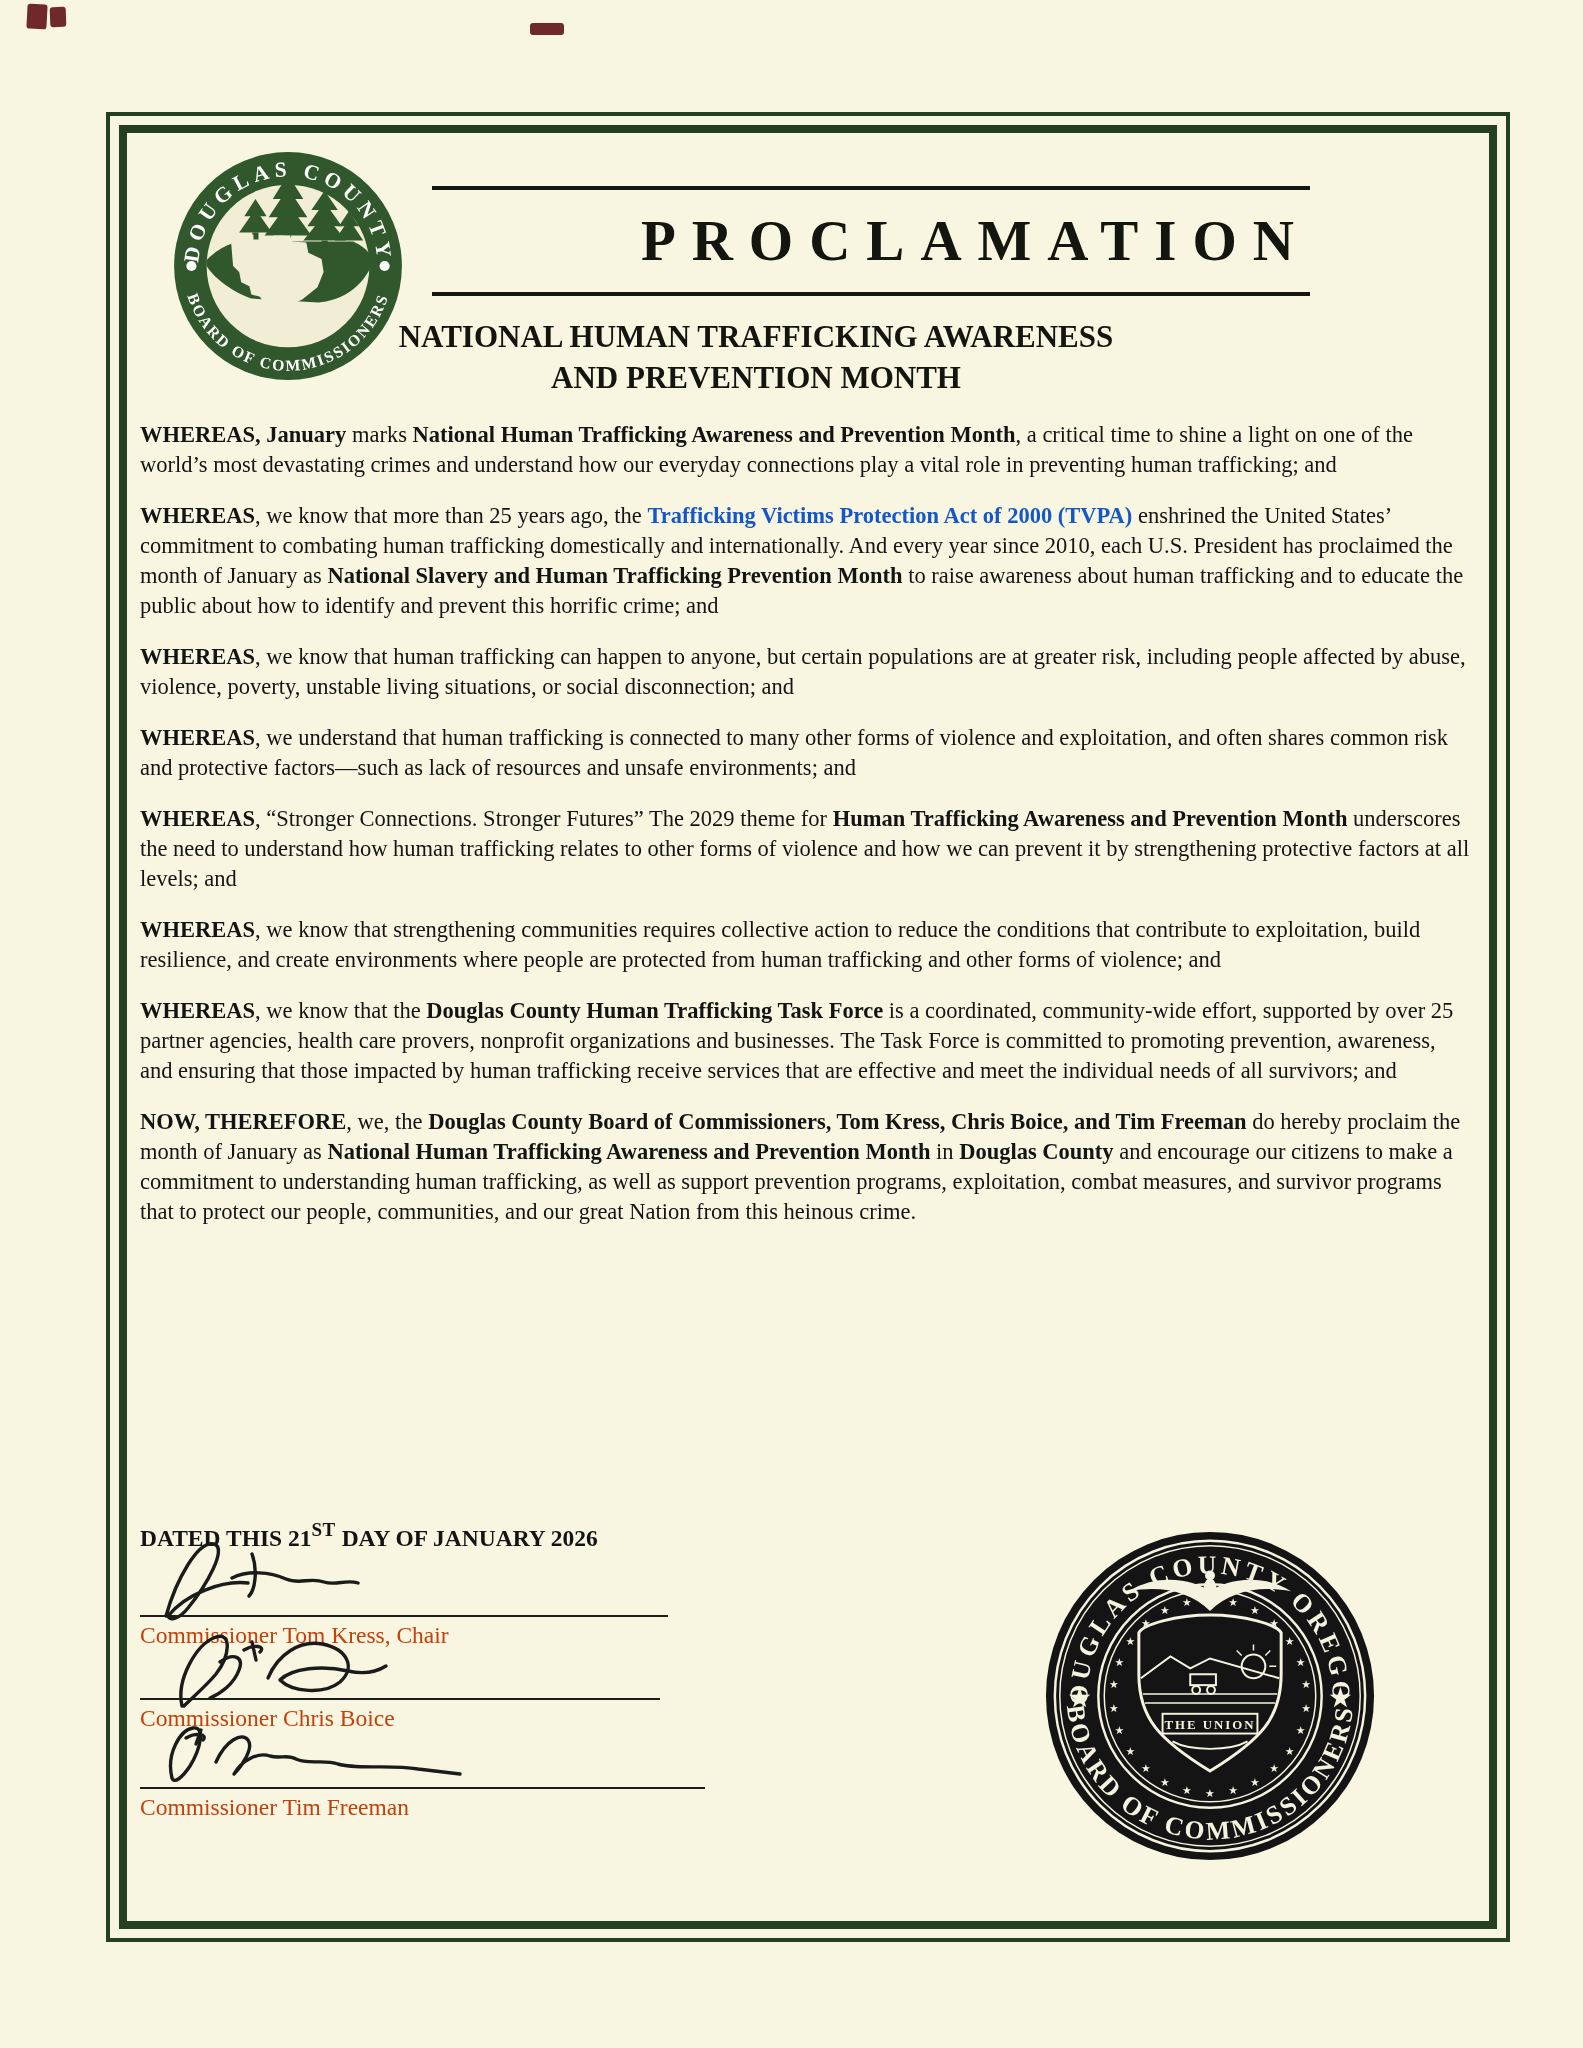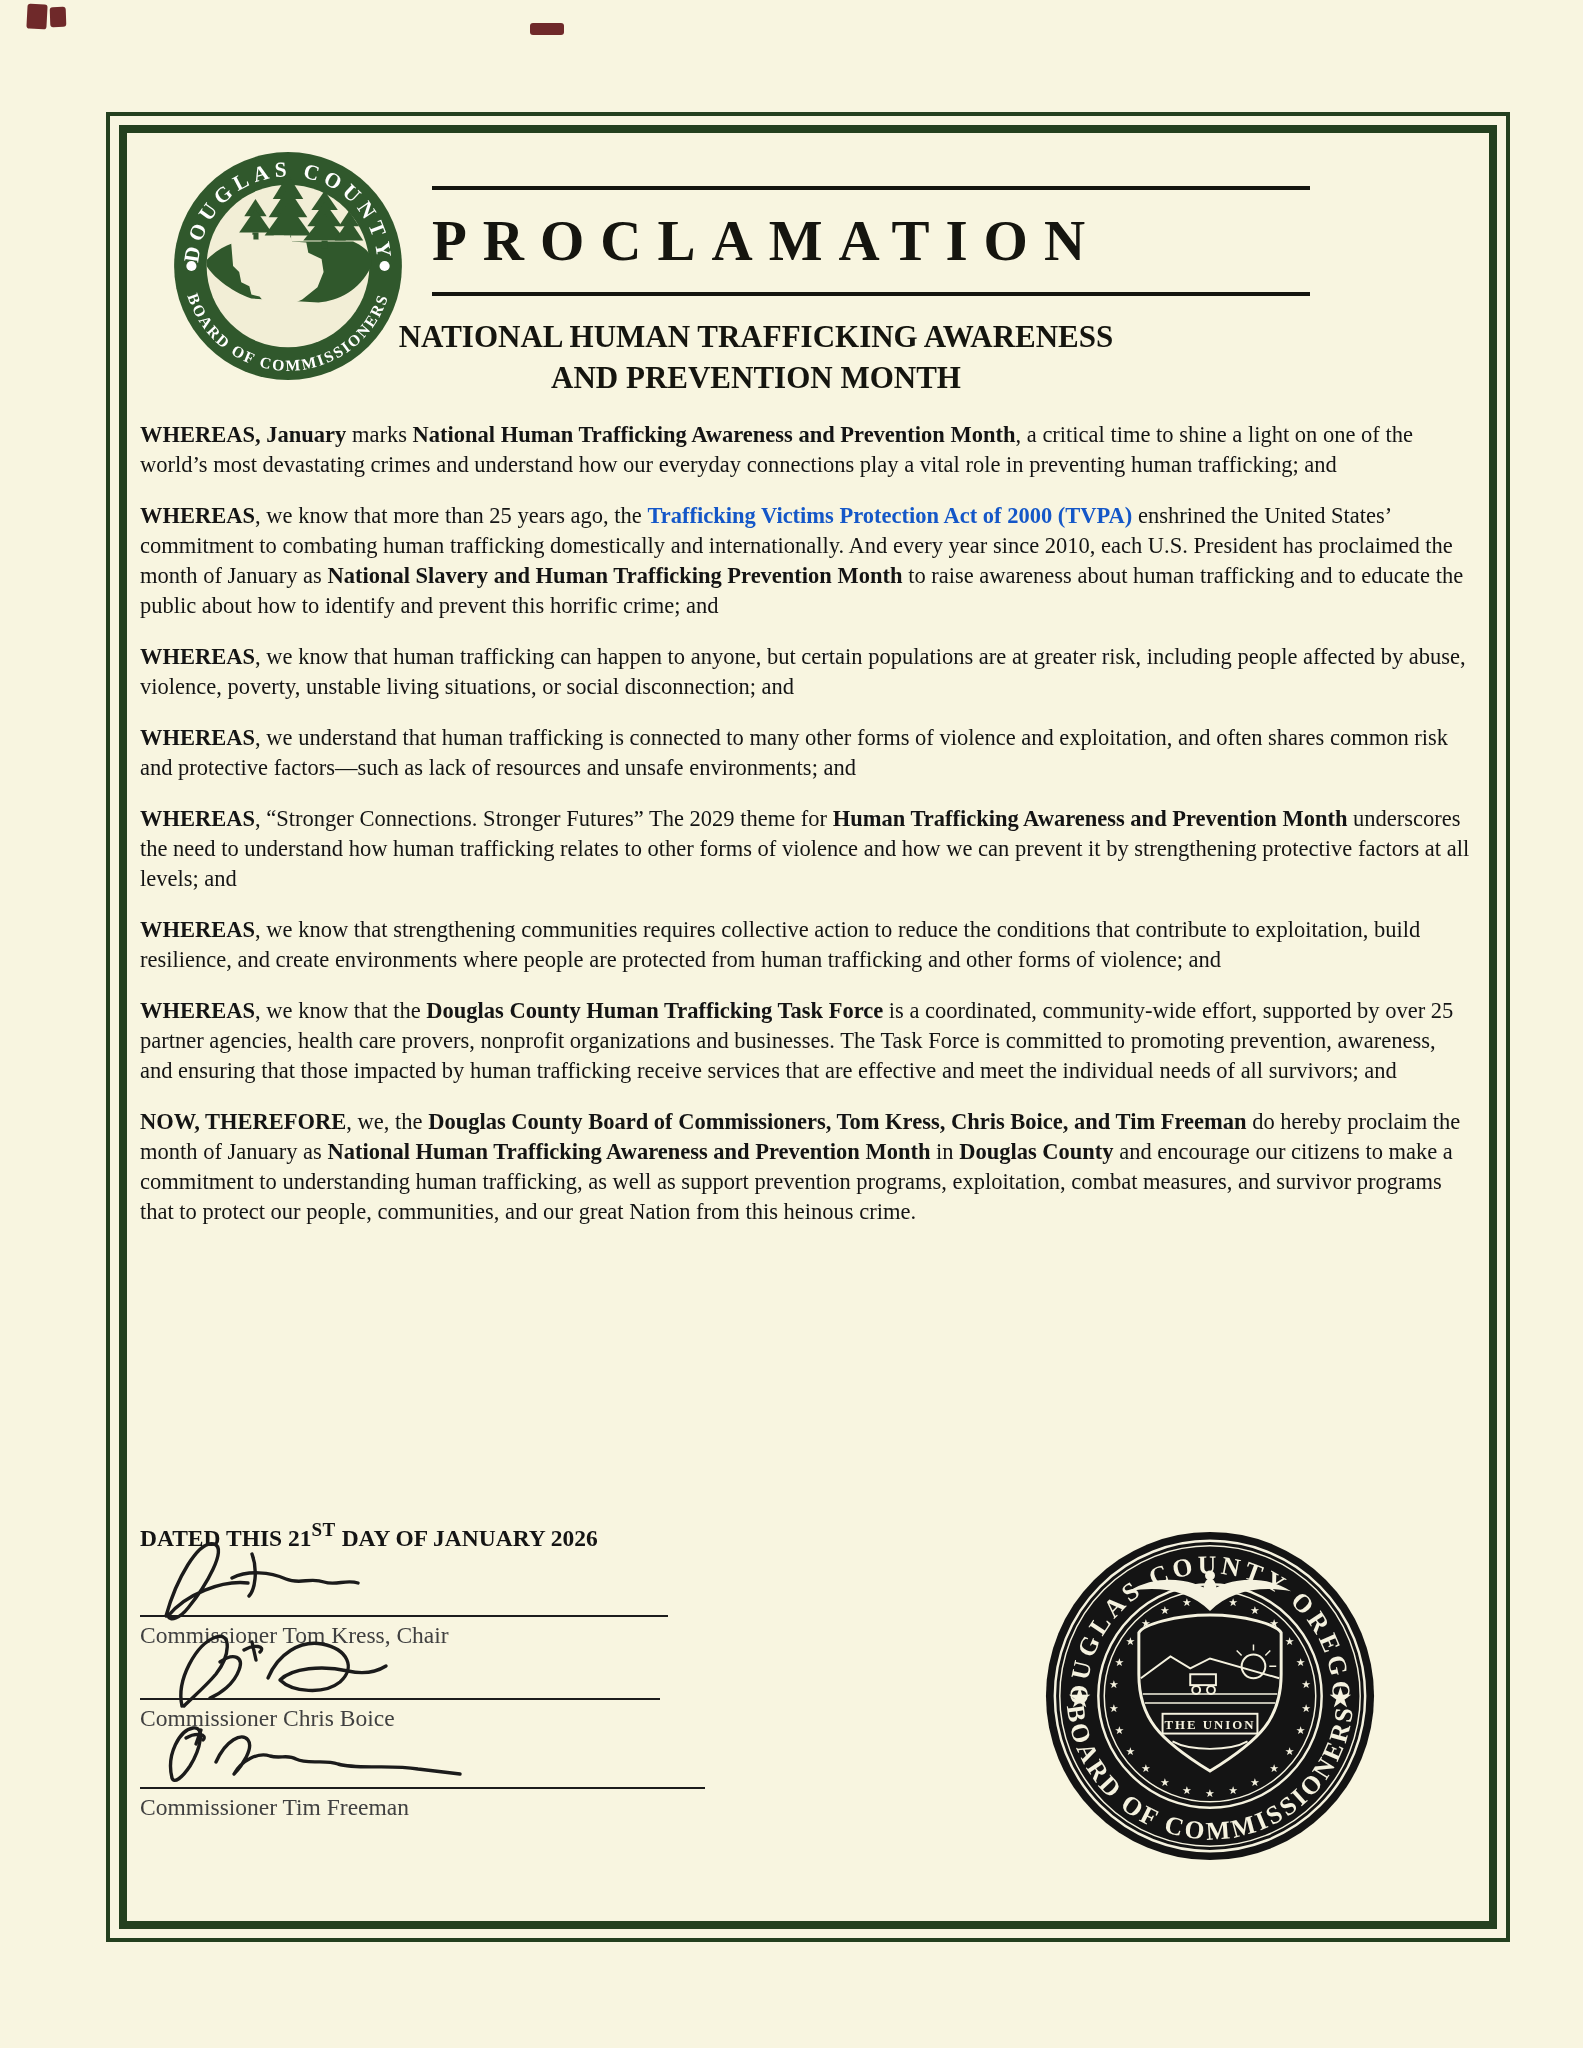--- a/index.html
+++ b/index.html
@@ -15,38 +15,38 @@
     border:4px solid #24401f;}
   .frame-inner{position:absolute;left:9px;top:9px;right:9px;bottom:9px;
     border:8px solid #24401f;}
   
   .logo{position:absolute;left:168px;top:146px;width:240px;height:240px;}
   .rule{position:absolute;height:4px;background:#15150f;}
   .rule-top{left:432px;top:186px;width:878px;}
   .rule-bottom{left:432px;top:292px;width:878px;}
   .doc-title{
     position:absolute;left:432px;top:192px;width:878px;height:98px;line-height:98px;
-    text-align:left;font-size:57px;font-weight:bold;letter-spacing:16px;color:#15150f;
+    text-align:right;font-size:57px;font-weight:bold;letter-spacing:16px;color:#15150f;
     white-space:nowrap;
   }
   .doc-subtitle{
     position:absolute;left:156px;top:316px;width:1200px;text-align:center;
     font-size:31px;font-weight:bold;line-height:41px;color:#15150f;
   }
   
   .body-text{position:absolute;left:140px;top:420px;width:1330px;
     font-size:22.5px;line-height:30px;color:#141414;}
   .doc-para{margin:0 0 21px 0;}
   .doc-para .b{font-weight:bold;}
   .doc-link{color:#1457c8;font-weight:bold;cursor:pointer;}
   .dated-line{position:absolute;left:140px;top:1519px;font-size:23.5px;font-weight:bold;color:#141414;}
   .dated-line sup{font-size:19px;vertical-align:10px;letter-spacing:.5px;}
   
   .sig-line{position:absolute;height:0;border-top:2px solid #1c1c1c;}
-  .sig-name{position:absolute;font-size:23.5px;color:#404040;}
+  .sig-name{position:absolute;font-size:23.5px;color:#c2410c;}
   .sig-ink{position:absolute;}
   .sig-ink path{fill:none;stroke:#1b1b1b;stroke-width:3.4;stroke-linecap:round;stroke-linejoin:round;}
   
   .seal{position:absolute;left:1042px;top:1526px;width:336px;height:340px;}
 </style>
 </head>
 <body>
 
 <div class="page">
 

